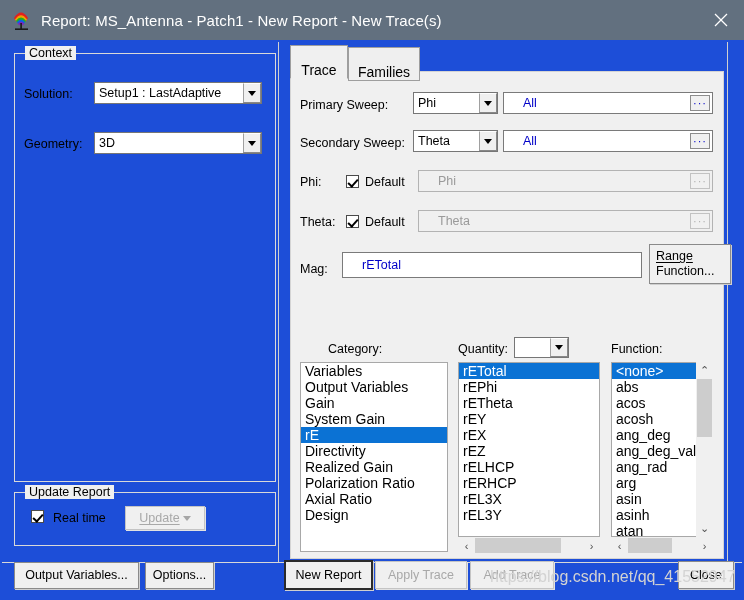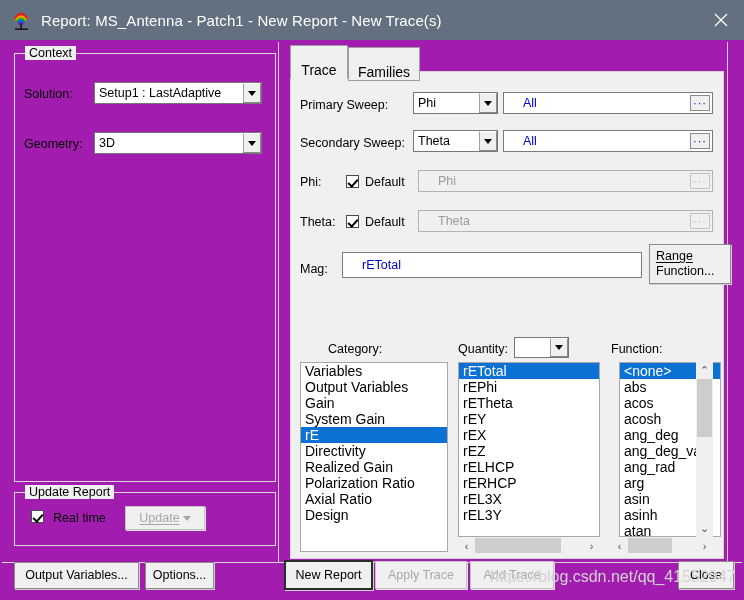--- a/index.html
+++ b/index.html
@@ -28,21 +28,21 @@
   #close-btn {
     position: absolute; right: 0; top: 0; width: 46px; height: 40px;
     display: flex; align-items: center; justify-content: center;
     cursor: default;
   }
   #close-btn svg { display: block; }
 
   
   #client {
     position: absolute; left: 0; top: 40px; width: 744px; height: 560px;
-    background: #a21caf;
+    background: #1d4ed8;
   }
 
   
   .groupbox { position: absolute; border: 1px solid #d9d9d9; }
   .groupbox > .gb-title {
     position: absolute; top: -8px; left: 10px;
     background: #f0f0f0; padding: 0 4px;
     font-size: 12.5px; color: #000;
   }
 
@@ -373,21 +373,21 @@
         </div>
     </div>
     <div class="hscroll" style="left:167px; top:465px; width:142px;">
       <span class="ar">‹</span>
       <span class="thumb" style="width:86px;"></span>
       <span class="track"></span>
       <span class="ar">›</span>
     </div>
 
     <span class="lbl" style="left:320px; top:270px;">Function:</span>
-    <div class="listbox" style="left:328px; top:290px; width:102px; height:175px;">
+    <div class="listbox" style="left:320px; top:290px; width:102px; height:175px;">
       <div class="inner" id="function-list">
           <div class="li sel">&lt;none&gt;</div>
           <div class="li">abs</div>
           <div class="li">acos</div>
           <div class="li">acosh</div>
           <div class="li">ang_deg</div>
           <div class="li">ang_deg_val</div>
           <div class="li">ang_rad</div>
           <div class="li">arg</div>
           <div class="li">asin</div>

